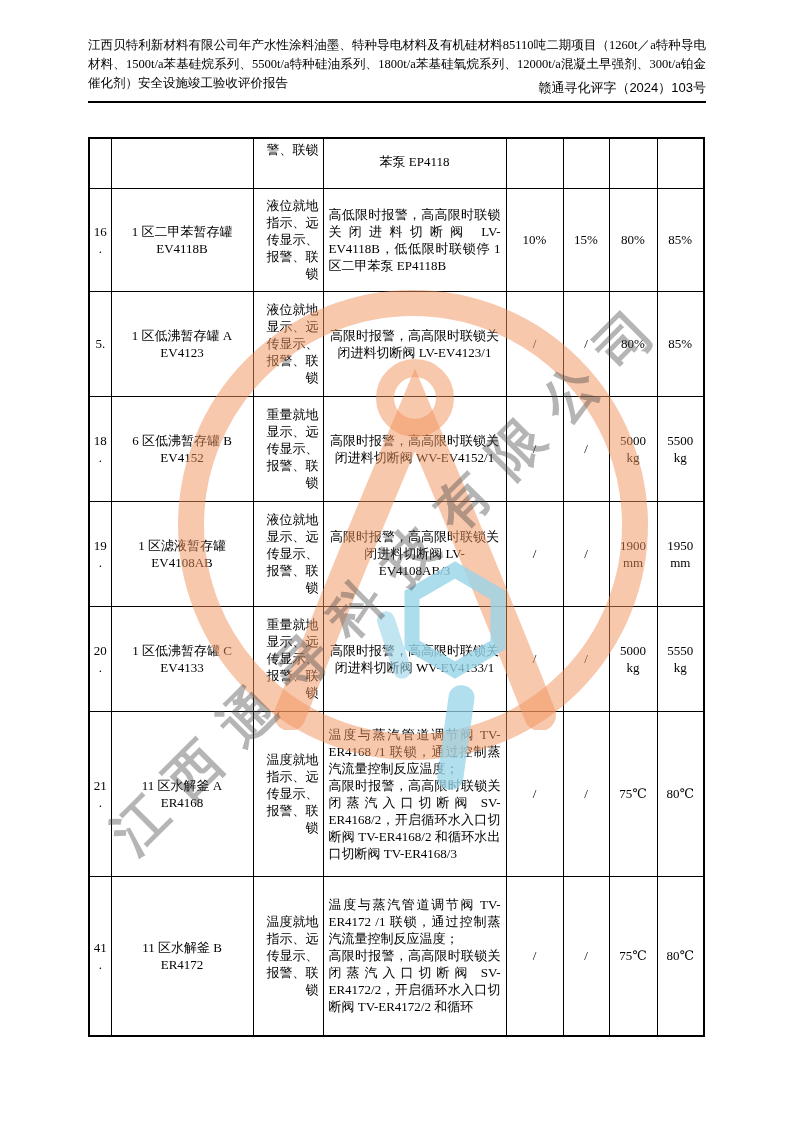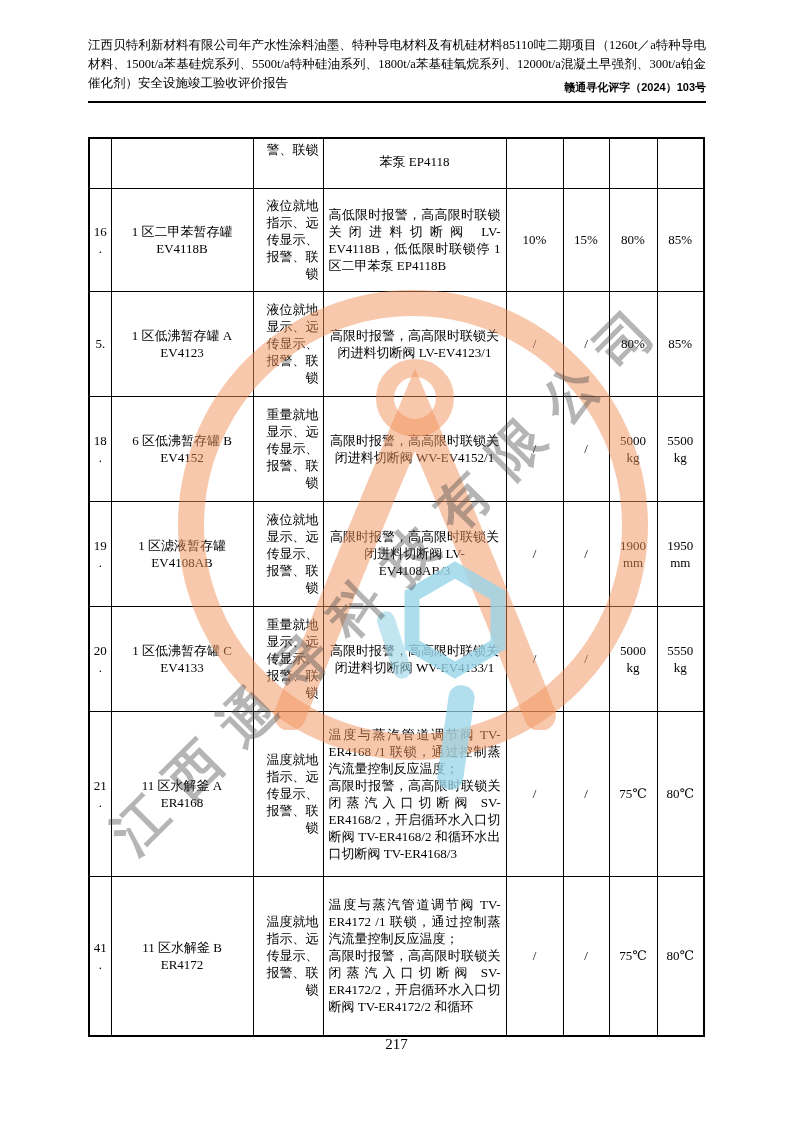--- a/index.html
+++ b/index.html
@@ -14,23 +14,23 @@
   
   .header{
     position:absolute;left:88px;top:36px;width:618px;
     font-size:12.5px;line-height:19px;
     text-align:justify;
     border-bottom:2px solid #000;
     padding-bottom:8px;
   }
   .doc-number{
     position:absolute;right:0;bottom:4px;
-    font-weight:bold;
+    font-weight:normal;
     font-family:"Liberation Sans","DejaVu Sans",sans-serif;
-    font-size:11px;
+    font-size:13px;
   }
 
   
   .table-wrap{position:absolute;left:88px;top:137px;width:617px;}
   table{
     border-collapse:collapse;width:100%;table-layout:fixed;
     border:2px solid #000;
   }
   td{
     border:1px solid #000;
@@ -218,15 +218,14 @@
       <circle cx="185" cy="58" r="30" fill="none" stroke="rgba(242,146,92,0.50)" stroke-width="18"></circle>
     </svg>
     <svg class="wm-blue" width="170" height="250" viewBox="0 0 170 250">
       <polygon points="100,15 143,40 143,90 100,115 57,90 57,40" fill="none" stroke="rgba(151,212,232,0.8)" stroke-width="15"></polygon>
       <rect x="88" y="130" width="26" height="105" rx="12" fill="rgba(151,212,232,0.75)" transform="rotate(8 101 182)"></rect>
       <rect x="30" y="55" width="18" height="70" rx="9" fill="rgba(151,212,232,0.6)" transform="rotate(-18 39 90)"></rect>
     </svg>
     <div class="wm-text">江西通寻科技有限公司</div>
   </div>
 
-  <div class="page-number">217</div>
 
 </div>
 
 </body></html>

